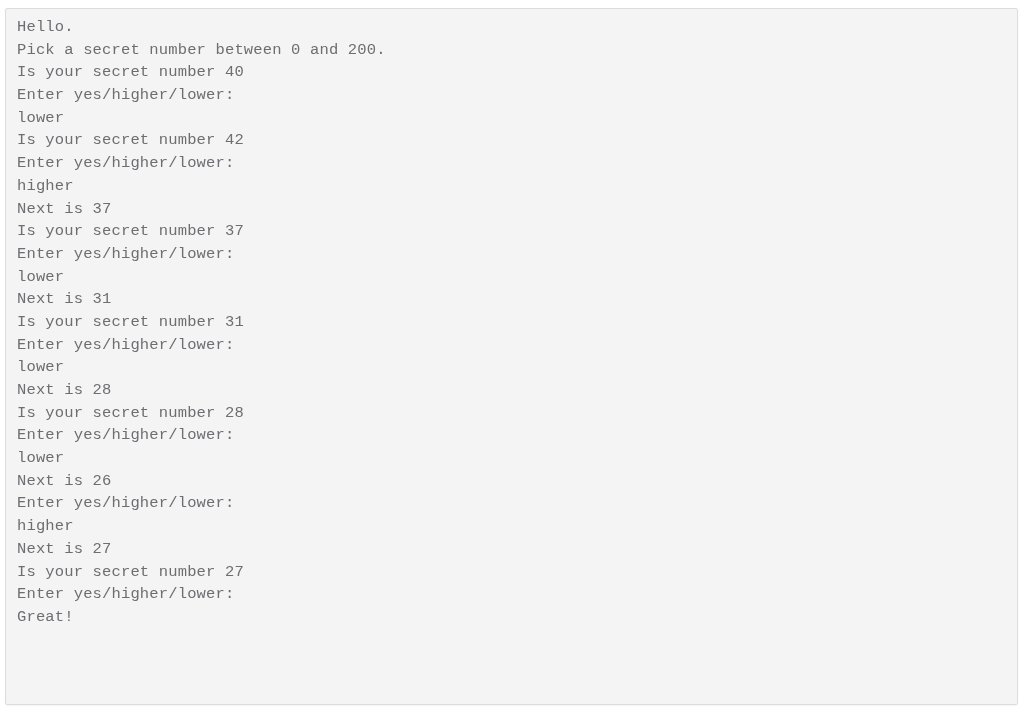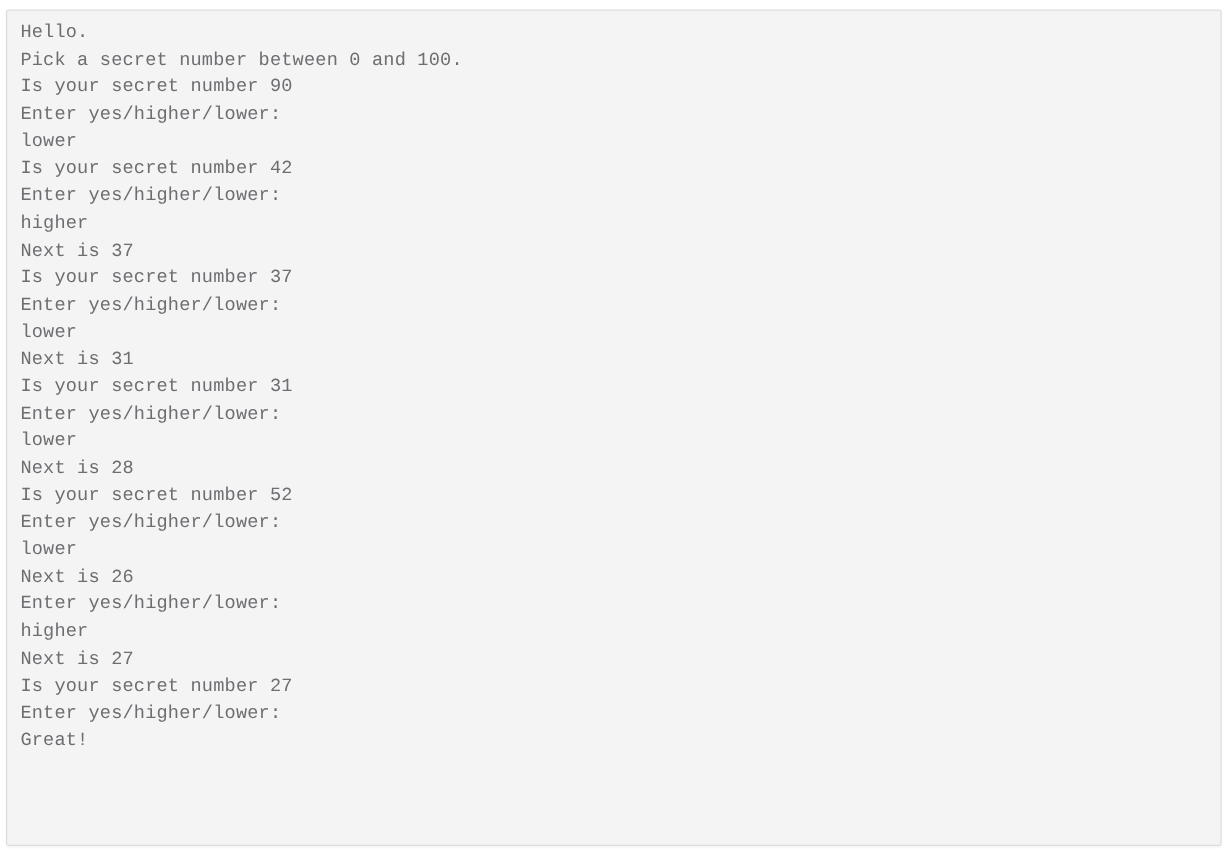--- a/index.html
+++ b/index.html
@@ -66,37 +66,37 @@
   }
 </style>
 </head>
 <body>
 
 <div class="screen">
 
   <div class="console-panel">
     <div class="console-lines" id="console-line-list">
         <div class="console-line">Hello.</div>
-        <div class="console-line">Pick a secret number between 0 and 100.</div>
-        <div class="console-line">Is your secret number 90</div>
+        <div class="console-line">Pick a secret number between 0 and 200.</div>
+        <div class="console-line">Is your secret number 40</div>
         <div class="console-line">Enter yes/higher/lower:</div>
         <div class="console-line">lower</div>
         <div class="console-line">Is your secret number 42</div>
         <div class="console-line">Enter yes/higher/lower:</div>
         <div class="console-line">higher</div>
         <div class="console-line">Next is 37</div>
         <div class="console-line">Is your secret number 37</div>
         <div class="console-line">Enter yes/higher/lower:</div>
         <div class="console-line">lower</div>
         <div class="console-line">Next is 31</div>
         <div class="console-line">Is your secret number 31</div>
         <div class="console-line">Enter yes/higher/lower:</div>
         <div class="console-line">lower</div>
         <div class="console-line">Next is 28</div>
-        <div class="console-line">Is your secret number 52</div>
+        <div class="console-line">Is your secret number 28</div>
         <div class="console-line">Enter yes/higher/lower:</div>
         <div class="console-line">lower</div>
         <div class="console-line">Next is 26</div>
         <div class="console-line">Enter yes/higher/lower:</div>
         <div class="console-line">higher</div>
         <div class="console-line">Next is 27</div>
         <div class="console-line">Is your secret number 27</div>
         <div class="console-line">Enter yes/higher/lower:</div>
         <div class="console-line">Great!</div>
       </div>

